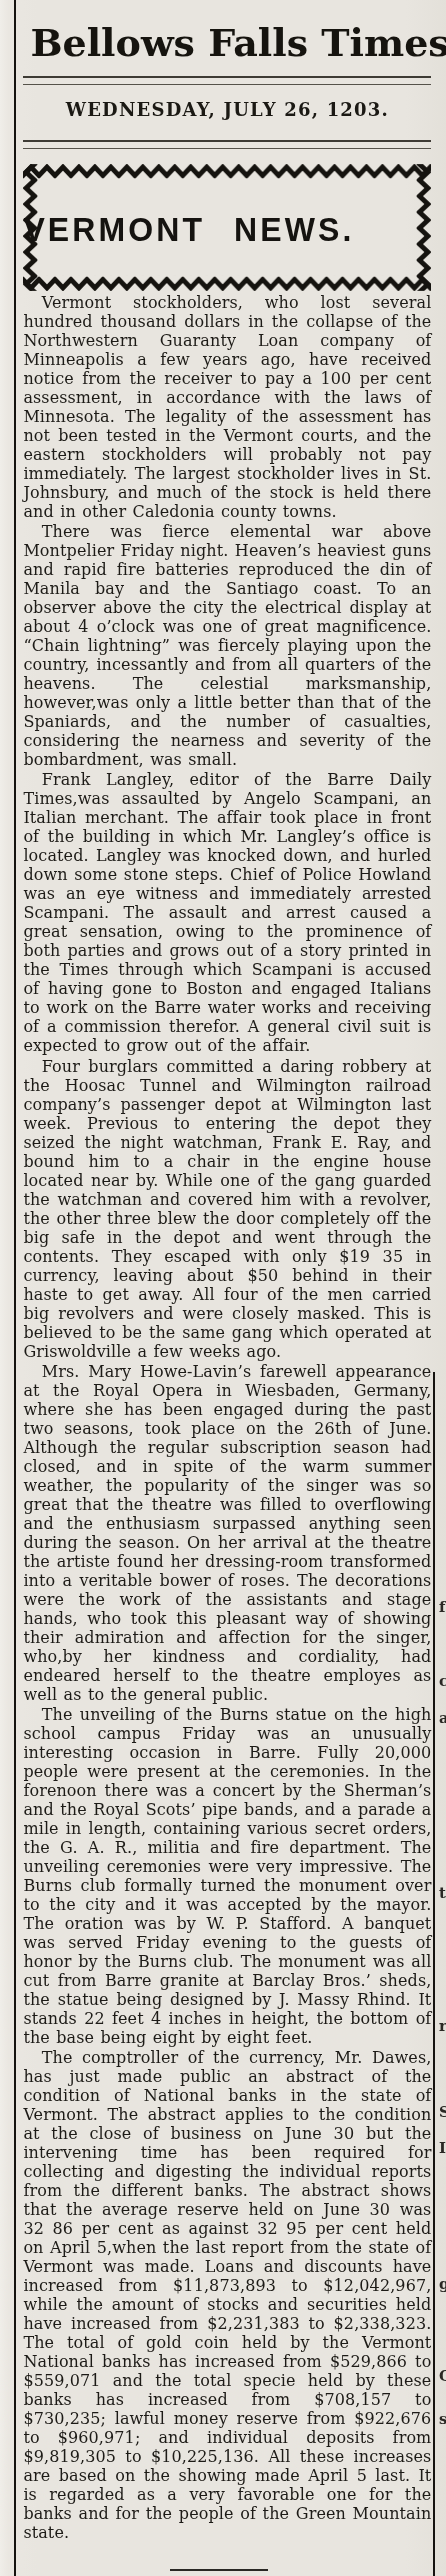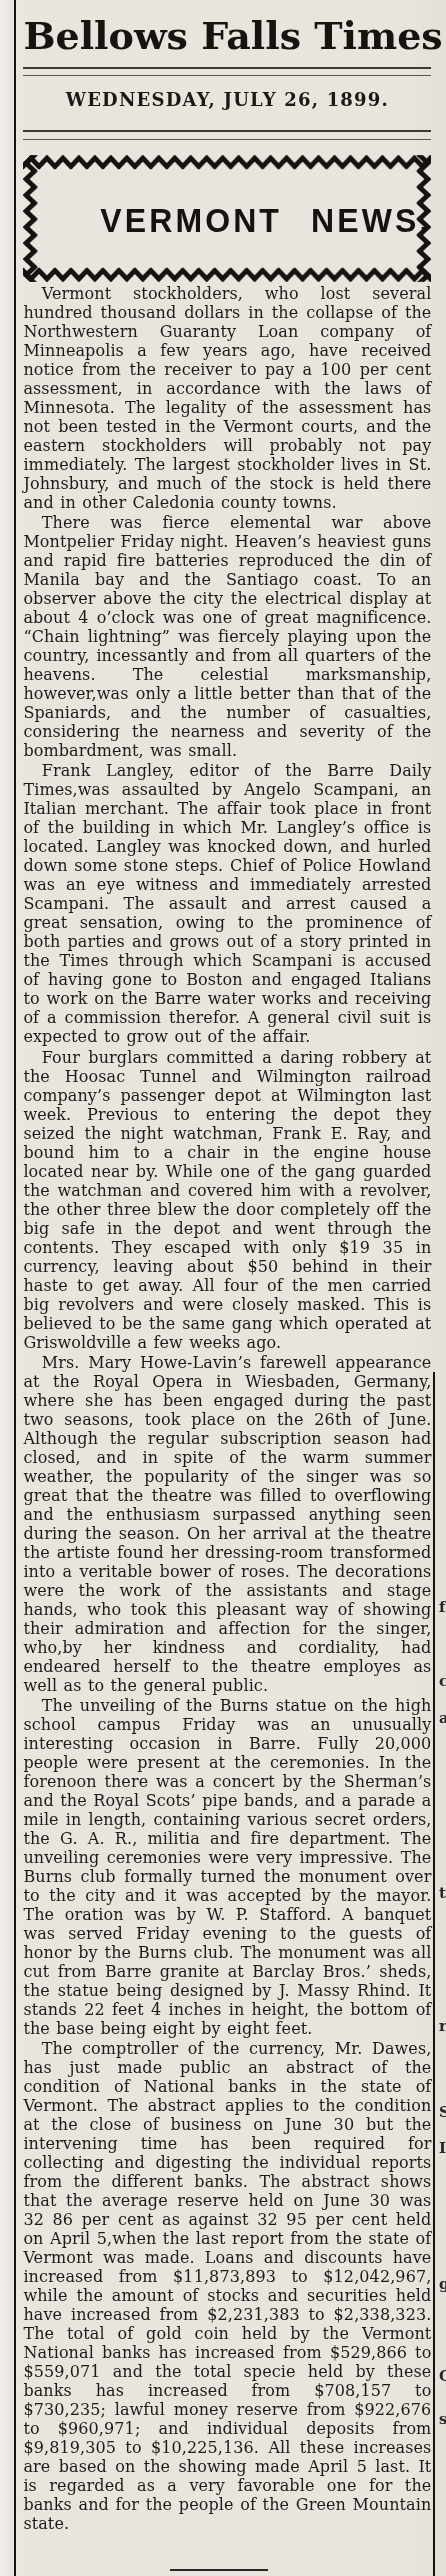--- a/index.html
+++ b/index.html
@@ -11,21 +11,21 @@
     background-image:linear-gradient(90deg,#f0eee9 0px,#eae7e1 8.6px,#e8e5df 37px,#e8e5df 406px,#e3e0d9 447px);
     overflow:hidden;
     font-family:"DejaVu Serif", serif;
     color:#1d1b17;
   }
   .rule-left  { position:absolute; left:13.5px;  top:0;      width:2.5px; height:2576px; background:#15130f; }
   .rule-right { position:absolute; left:433px; top:1372px; width:1.8px; height:1204px; background:#15130f; }
   .column { position:absolute; left:23.4px; top:0; width:408px; }
 
   .masthead-title {
-    margin:0; padding-top:9px;
+    margin:7px; padding-top:9px;
     text-align:center; white-space:nowrap;
     font-family:"DejaVu Serif", serif;
     font-weight:bold; font-size:38px; line-height:53px; letter-spacing:0px;
     color:#16140f;
   }
   .double-rule {
     height:6.1px; width:408px;
     border-top:2.5px solid #3e3b34;
     border-bottom:1.8px solid #55524a;
   }
@@ -36,21 +36,21 @@
     text-align:center;
     font-weight:bold; font-size:18px; line-height:21px; letter-spacing:1.2px;
     color:#1b1914;
   }
 
   .news-box {
     position:relative;
     margin-top:15.4px;
     height:127px; width:408px;
     box-sizing:border-box;
-    display:flex; align-items:center; justify-content:flex-end;
+    display:flex; align-items:center; justify-content:flex-start;
   }
   .zz { position:absolute; display:block; }
   .zz-top    { top:0;    left:0; width:408px; height:16px; }
   .zz-bottom { bottom:0; left:0; width:408px; height:16px; transform:scaleY(-1); }
   .zz-left   { left:0;   top:0;  width:16px;  height:127px; }
   .zz-right  { right:0;  top:0;  width:16px;  height:127px; transform:scaleX(-1); }
   .section-title {
     font-family:"Liberation Sans", sans-serif;
     font-weight:700; font-size:32px;
     letter-spacing:3.1px; word-spacing:17px;
@@ -94,21 +94,21 @@
 
 <div class="page">
   <div class="rule-left"></div>
   <div class="rule-right"></div>
 
   <div class="column">
     <h1 class="masthead-title">Bellows Falls Times</h1>
 
     <div class="double-rule first"></div>
 
-    <div class="dateline">WEDNESDAY, JULY 26, 1899.</div>
+    <div class="dateline">WEDNESDAY, JULY 26, 1203.</div>
 
     <div class="double-rule second"></div>
 
     <div class="news-box">
       <svg class="zz zz-top" viewBox="0 0 664 26" width="408" height="16">
           <rect width="664" height="26" fill="url(#zzh)"></rect>
         </svg>
       <svg class="zz zz-bottom" viewBox="0 0 664 26" width="408" height="16">
           <rect width="664" height="26" fill="url(#zzh)"></rect>
         </svg>

